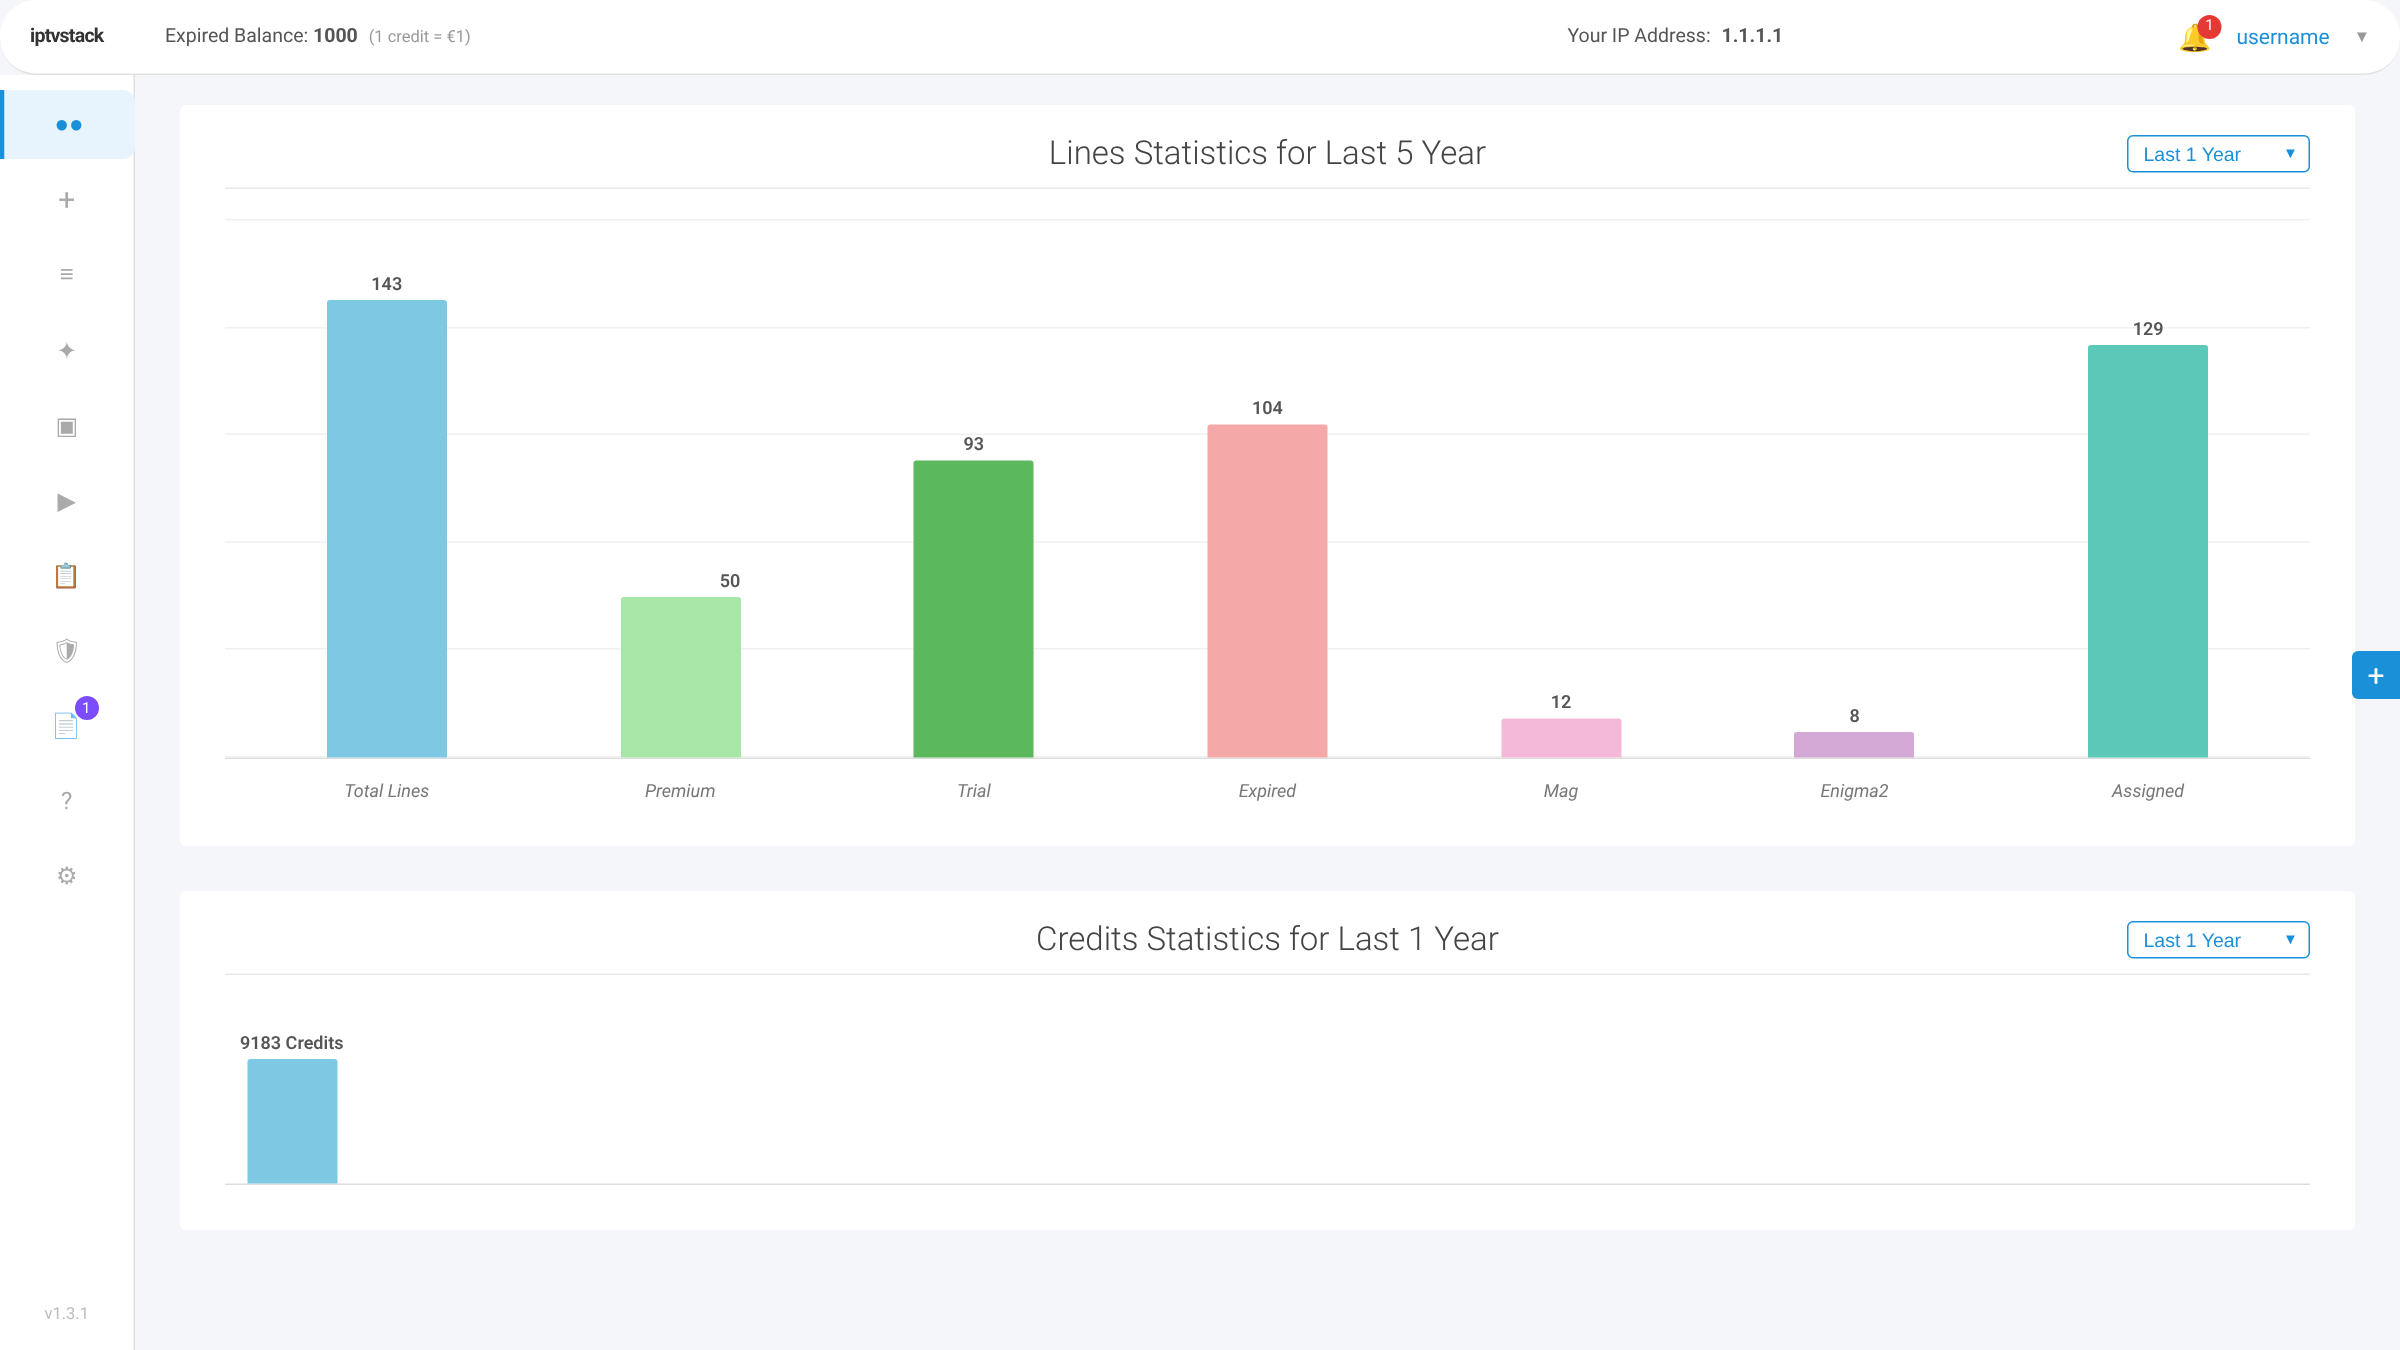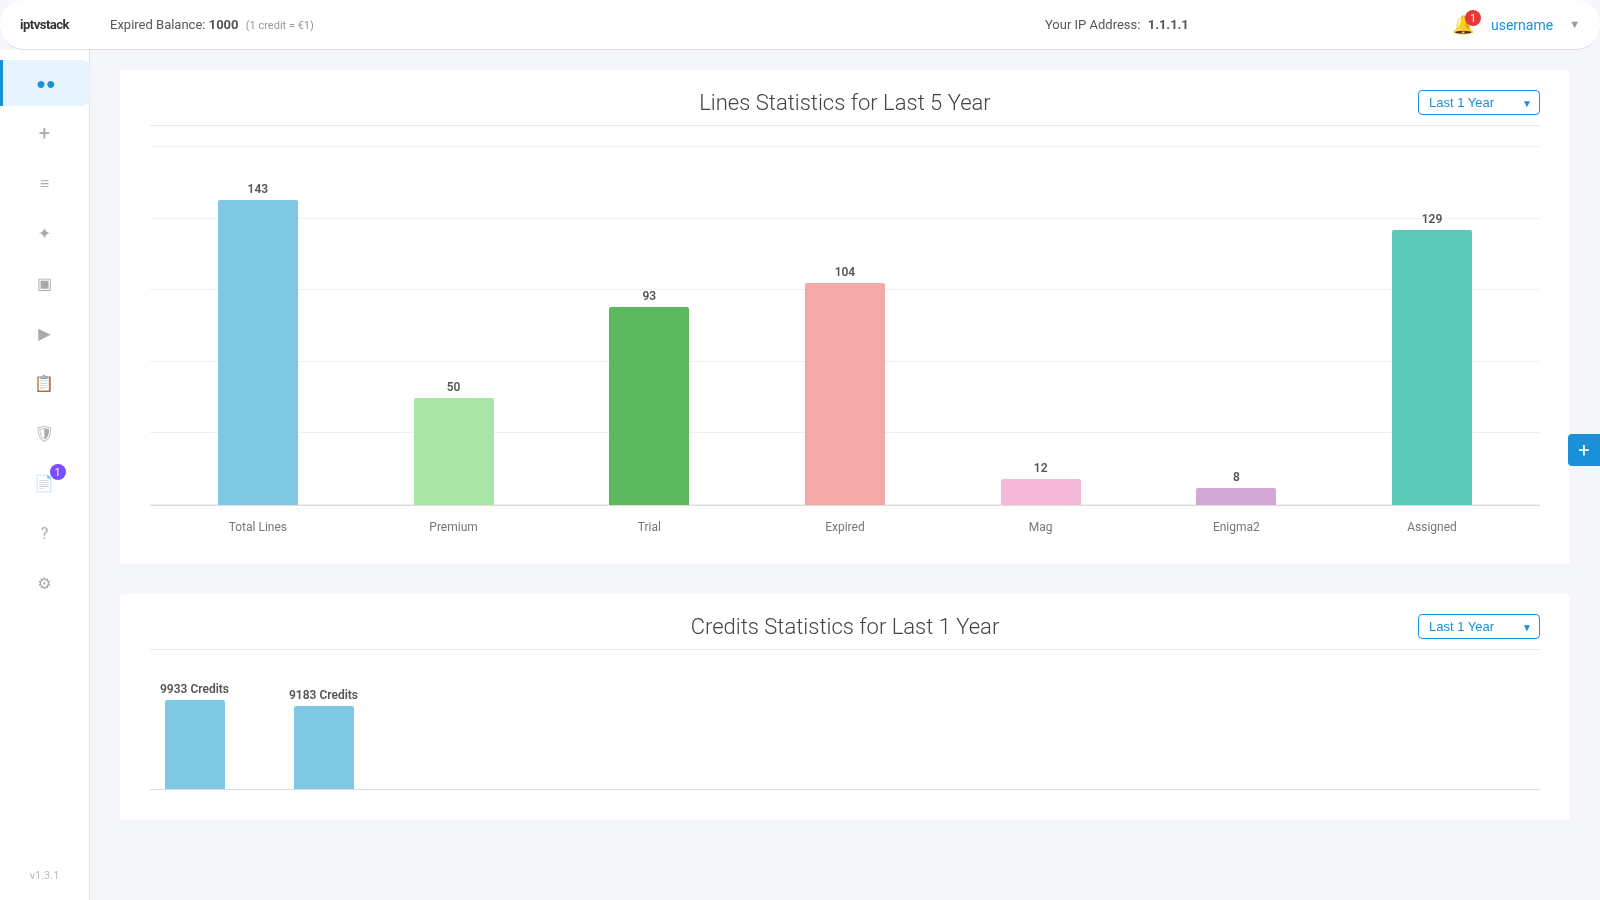--- a/index.html
+++ b/index.html
@@ -232,20 +232,21 @@
     }
     .bar-label {
       font-size: 12px;
       color: #777;
       margin-top: 6px;
     }
     .bar-labels-row {
       display: flex;
       justify-content: space-around;
       padding: 8px 10px 0;
+      font-style: italic;
     }
 
     
     .credits-bar-chart {
       display: flex;
       align-items: flex-end;
       justify-content: flex-start;
       height: 120px;
       padding: 0 10px;
       position: relative;
@@ -379,21 +380,21 @@
             <div class="grid-line"></div>
             <div class="grid-line"></div>
             <div class="grid-line"></div>
             <div class="grid-line"></div>
           </div>
 
         <div class="bar-group" style="margin-bottom: 0px;">
               <div class="bar-value">143</div>
               <div class="bar" style="height: 305px; background-color: rgb(126, 200, 227);"></div>
             </div>
-            <div class="bar-group" style="margin-bottom: 0px;">
+            <div class="bar-group" style="margin-bottom: 0px; align-items: flex-end;">
               <div class="bar-value">50</div>
               <div class="bar" style="height: 107px; background-color: rgb(168, 230, 168);"></div>
             </div>
             <div class="bar-group" style="margin-bottom: 0px;">
               <div class="bar-value">93</div>
               <div class="bar" style="height: 198px; background-color: rgb(92, 184, 92);"></div>
             </div>
             <div class="bar-group" style="margin-bottom: 0px;">
               <div class="bar-value">104</div>
               <div class="bar" style="height: 222px; background-color: rgb(244, 169, 168);"></div>
@@ -435,24 +436,20 @@
               <option>Last 3 Months</option>
               <option>Last Month</option>
             </select>
           </div>
         </div>
       </div>
       <hr class="section-divider">
 
       <div style="position:relative;">
         <div class="credits-bar-chart" id="credits-bar-chart">
-        <div class="credits-group">
-              <div class="credits-label-text">9933 Credits</div>
-              <div style="width: 60px; height: 89px; background-color: rgb(126, 200, 227); border-radius: 2px 2px 0px 0px;"></div>
-            </div>
             <div class="credits-group">
               <div class="credits-label-text">9183 Credits</div>
               <div style="width: 60px; height: 83px; background-color: rgb(126, 200, 227); border-radius: 2px 2px 0px 0px;"></div>
             </div>
           </div>
       </div>
     </div>
 
   </div>
 </div>

